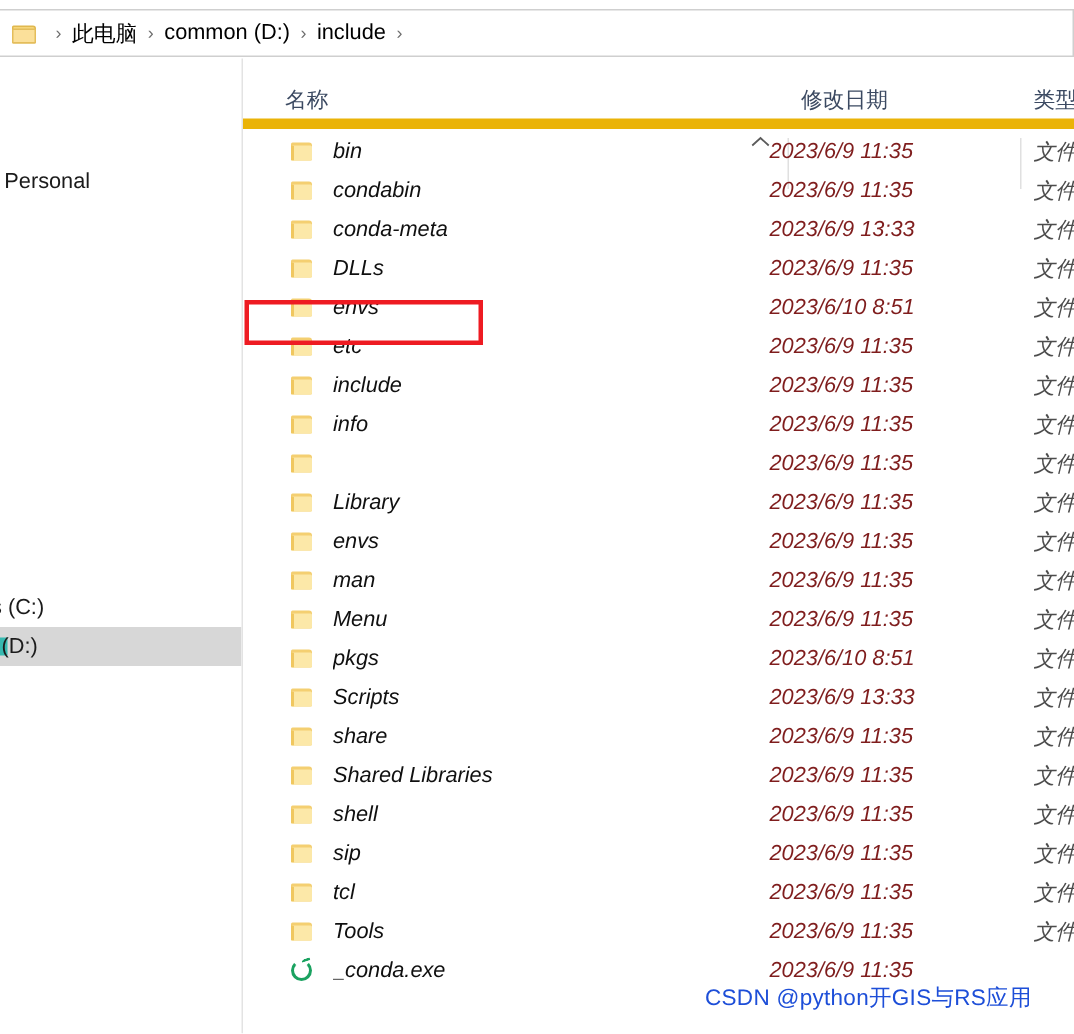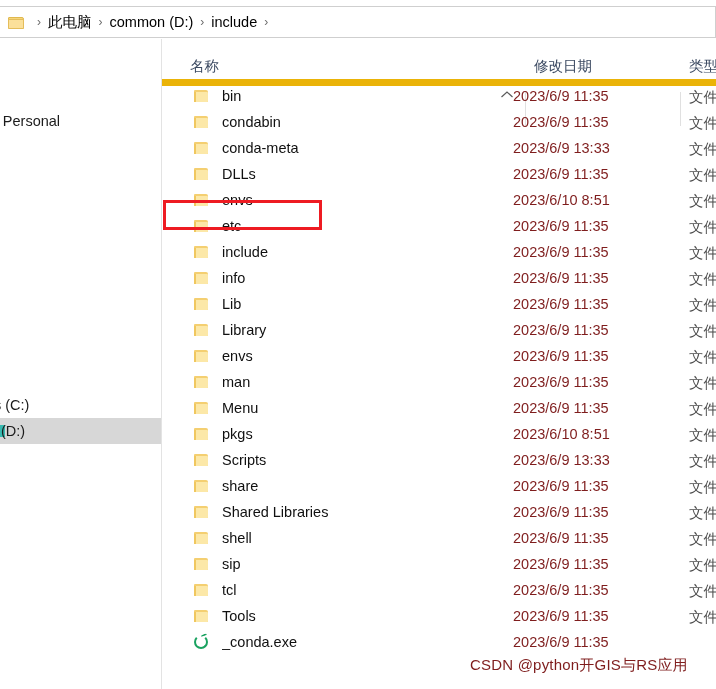--- a/index.html
+++ b/index.html
@@ -143,21 +143,23 @@
     left: 162px; top: 88px;
     width: 554px;
     height: 601px;
     overflow: hidden;
   }
   .file-row {
     position: relative;
     height: 26px;
     width: 554px;
     display: flex;
-    white-space: nowrap;
+    align-items: center;
+    white-space: nowrap;
+    font-style: italic;
   }
   .ficon {
     position: relative;
     width: 17px; height: 16px;
     margin-left: 31px;
     margin-right: 12px;
     flex: 0 0 auto;
   }
   .ficon .fb {
     position: absolute; left: 1px; top: 2px;
@@ -216,21 +218,21 @@
     border: 3px solid #ee1b22;
     background: transparent;
     pointer-events: none;
   }
 
   
   #watermark {
     position: absolute;
     left: 470px; top: 656px;
     font-size: 15px;
-    color: #7f1d1d;
+    color: #1d4ed8;
     white-space: nowrap;
     letter-spacing: 0.2px;
   }
 </style>
 </head>
 <body>
 
 <div id="root">
 
   <div id="addressbar">
@@ -345,21 +347,20 @@
         </span>
         <span class="fname">info</span>
         <span class="fdate">2023/6/9 11:35</span>
         <span class="ftype">文件</span>
       </div>
       <div class="file-row">
         <span class="ficon">
           <span class="fb"></span>
           <span class="ff"></span>
         </span>
-        <span class="fname">Lib</span>
         <span class="fdate">2023/6/9 11:35</span>
         <span class="ftype">文件</span>
       </div>
       <div class="file-row">
         <span class="ficon">
           <span class="fb"></span>
           <span class="ff"></span>
         </span>
         <span class="fname">Library</span>
         <span class="fdate">2023/6/9 11:35</span>

